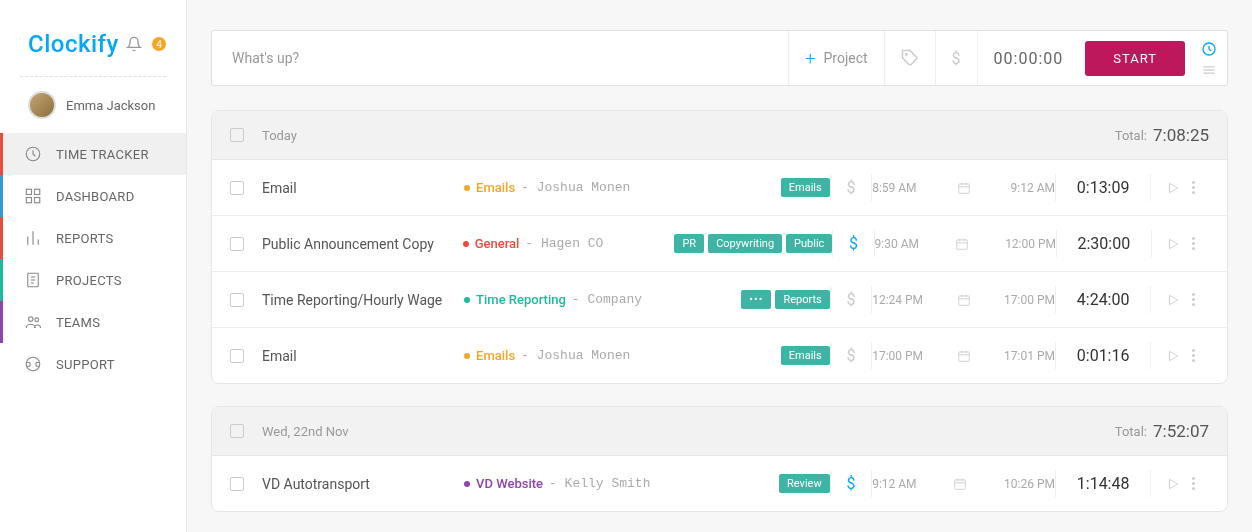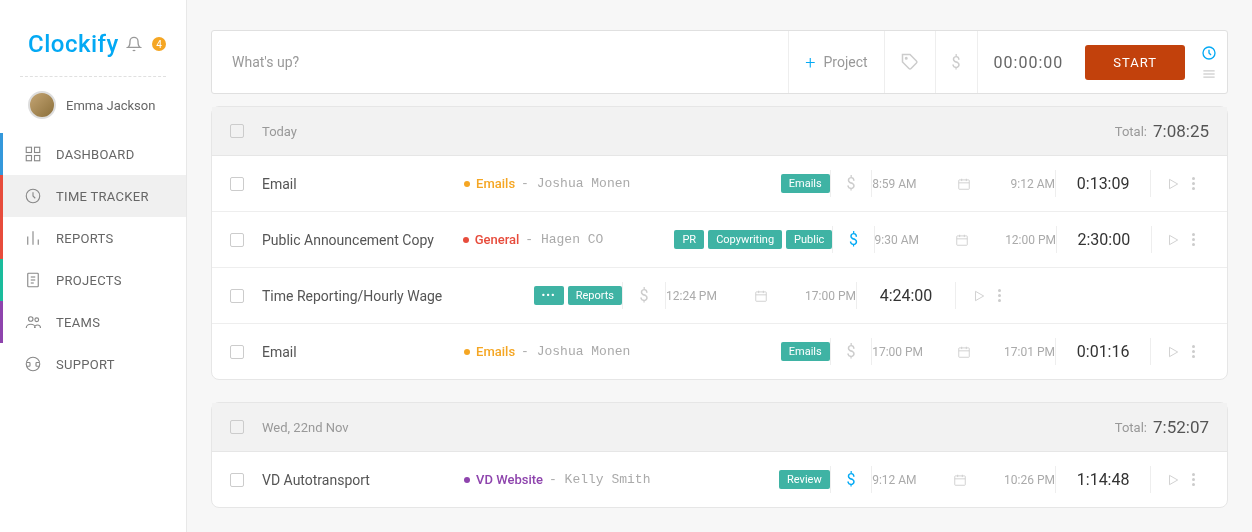--- a/index.html
+++ b/index.html
@@ -32,26 +32,26 @@
     
     .stripe-red { background: #e74c3c; }
     .stripe-blue { background: #3498db; }
     .stripe-green { background: #1abc9c; }
     .stripe-purple { background: #8e44ad; }
     .stripe-yellow { background: #f1c40f; }
     
     
     .main { flex: 1; background: #f7f7f7; padding: 30px 24px 0; overflow: hidden; }
     
-    .entry-bar { display: flex; align-items: center; background: #fff; border: 1px solid #e0e0e0; border-radius: 3px; height: 64px; margin-bottom: 12px; }
+    .entry-bar { display: flex; align-items: center; background: #fff; border: 1px solid #e0e0e0; border-radius: 3px; height: 56px; margin-bottom: 24px; }
     .entry-input { flex: 1; padding: 0 20px; color: #999; font-size: 14px; }
     .entry-cell { border-left: 1px solid #eee; height: 100%; display: flex; align-items: center; padding: 0 16px; color: #999; gap: 8px; }
     .plus-icon { color: #03a9f4; font-size: 18px; font-weight: 300; }
     .timer-display { font-size: 16px; color: #666; letter-spacing: 1px; }
-    .start-btn { background: #c2410c; color: #fff; padding: 10px 28px; border-radius: 3px; font-size: 13px; letter-spacing: 1px; margin: 0 6px; }
+    .start-btn { background: #be185d; color: #fff; padding: 10px 28px; border-radius: 3px; font-size: 13px; letter-spacing: 1px; margin: 0 6px; }
     .mode-icons { display: flex; flex-direction: column; gap: 4px; padding: 0 10px; color: #03a9f4; }
     .mode-icons .list-mode { color: #ccc; }
     
     
     .day-group { background: #fff; border: 1px solid #e6e6e6; border-radius: 8px; margin-bottom: 22px; }
     .day-header { display: flex; align-items: center; padding: 14px 18px; background: #f2f2f2; border-bottom: 1px solid #e6e6e6; }
     .day-header .checkbox { margin-right: 18px; }
     .day-label { color: #999; font-size: 13px; flex: 1; }
     .day-total-label { color: #999; font-size: 13px; margin-right: 6px; }
     .day-total-val { color: #555; font-size: 17px; }
@@ -113,41 +113,41 @@
           </svg>
       </span>
       <span class="bell-badge">4</span>
     </div>
     <div class="divider"></div>
     <div class="user-row">
       <span class="avatar"></span>
       <span class="user-name">Emma Jackson</span>
     </div>
     <nav class="nav" id="nav">
+        <div class="nav-item active">
+          <span class="stripe stripe-red"></span>
+          <span class="nav-icon">
+            <svg width="18" height="18" viewBox="0 0 24 24" fill="none" stroke="currentColor" stroke-width="1.5">
+              <circle cx="12" cy="12" r="9"></circle>
+              <path d="M12 7v5l3 3"></path>
+            </svg>
+          </span>
+          <span>TIME TRACKER</span>
+        </div>
         <div class="nav-item">
           <span class="stripe stripe-blue"></span>
           <span class="nav-icon">
             <svg width="18" height="18" viewBox="0 0 24 24" fill="none" stroke="currentColor" stroke-width="1.5">
               <rect x="3" y="3" width="7" height="7"></rect>
               <rect x="14" y="3" width="7" height="7"></rect>
               <rect x="3" y="14" width="7" height="7"></rect>
               <rect x="14" y="14" width="7" height="7"></rect>
             </svg>
           </span>
           <span>DASHBOARD</span>
-        </div>
-        <div class="nav-item active">
-          <span class="stripe stripe-red"></span>
-          <span class="nav-icon">
-            <svg width="18" height="18" viewBox="0 0 24 24" fill="none" stroke="currentColor" stroke-width="1.5">
-              <circle cx="12" cy="12" r="9"></circle>
-              <path d="M12 7v5l3 3"></path>
-            </svg>
-          </span>
-          <span>TIME TRACKER</span>
         </div>
         <div class="nav-item">
           <span class="stripe stripe-red"></span>
           <span class="nav-icon">
             <svg width="18" height="18" viewBox="0 0 24 24" fill="none" stroke="currentColor" stroke-width="1.5">
               <path d="M5 21V10M12 21V3M19 21v-7"></path>
             </svg>
           </span>
           <span>REPORTS</span>
         </div>
@@ -303,20 +303,25 @@
               <span class="dots-v">
                 <span></span>
                 <span></span>
                 <span></span>
               </span>
             </span>
           </div>
           <div class="entry-row">
             <span class="checkbox"></span>
             <span class="entry-desc">Time Reporting/Hourly Wage</span>
+            <span class="entry-project">
+              <span class="dot dot-teal"></span>
+              <span class="proj-name proj-teal">Time Reporting</span>
+              <span class="proj-client"> - Company</span>
+            </span>
             <span class="entry-tags">
               <span class="tag-more">•••</span>
               <span class="tag">Reports</span>
             </span>
             <span class="entry-bill">$</span>
             <span class="entry-times">
               <span>12:24 PM</span>
               <svg width="14" height="14" viewBox="0 0 24 24" fill="none" stroke="#ccc" stroke-width="1.5" class="cal-icon">
                 <rect x="3" y="5" width="18" height="16" rx="1"></rect>
                 <line x1="3" y1="10" x2="21" y2="10"></line>

